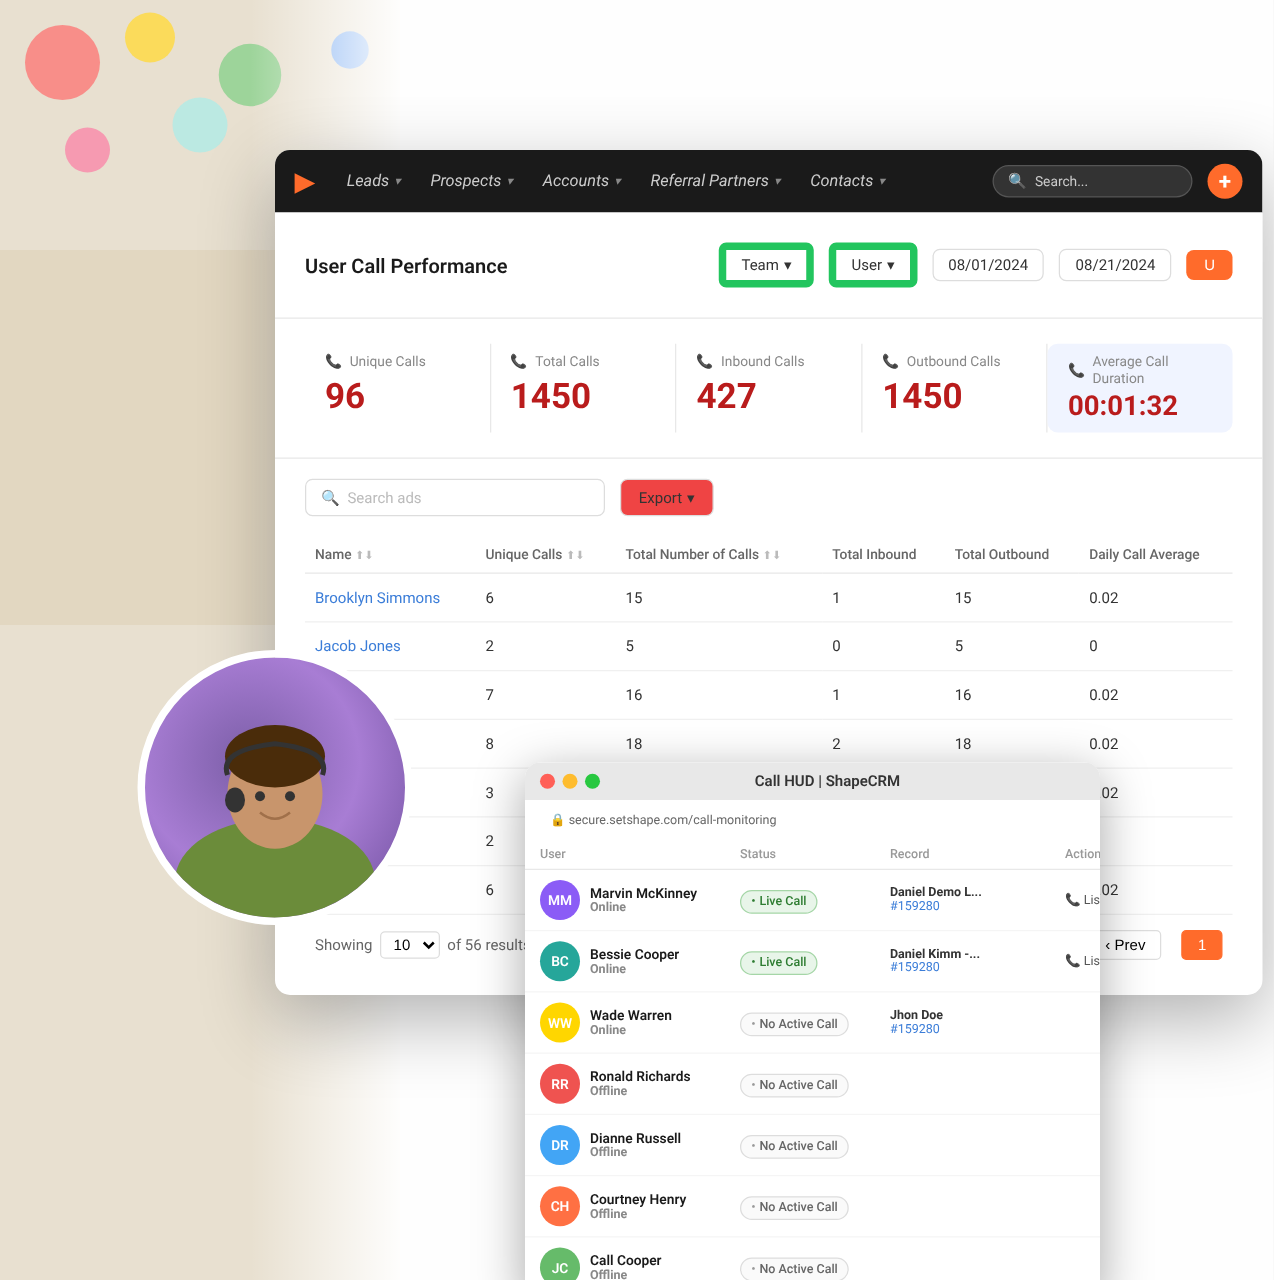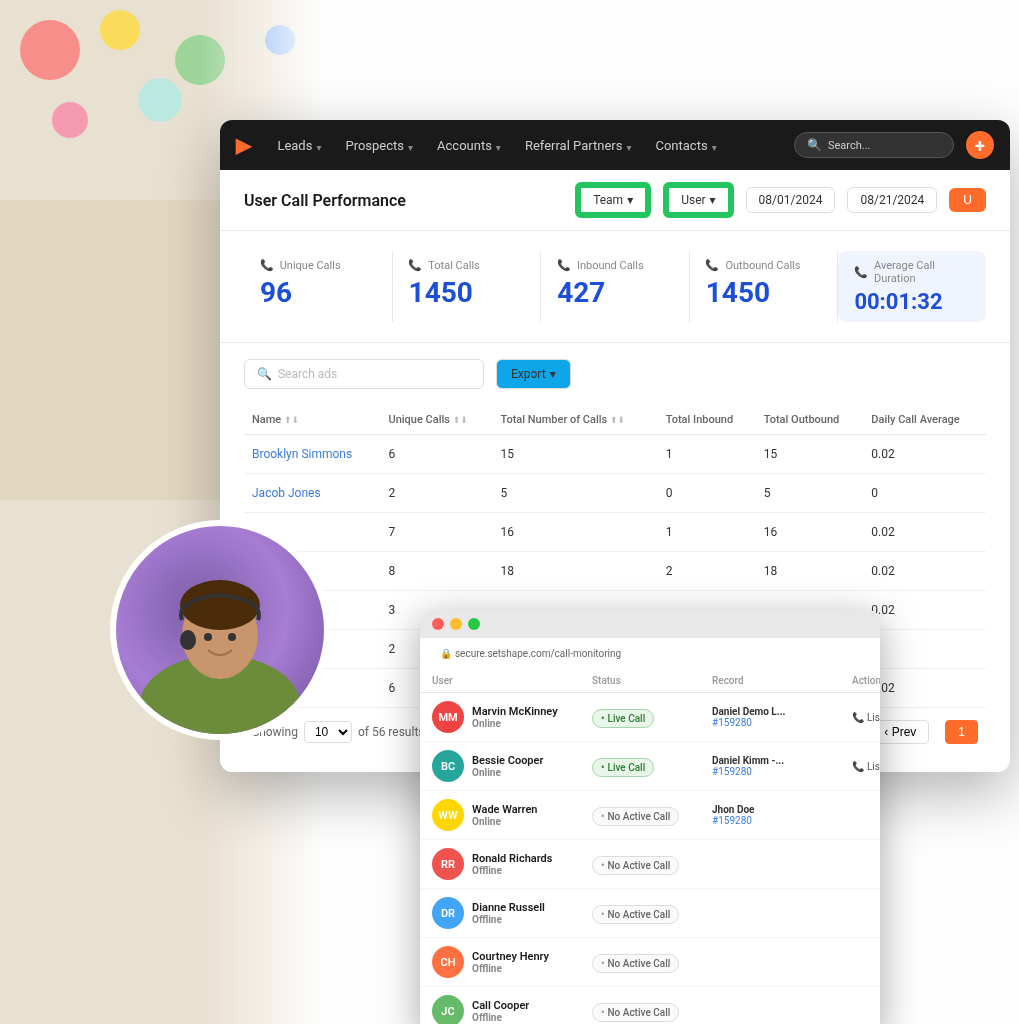--- a/index.html
+++ b/index.html
@@ -69,23 +69,24 @@
       margin-right: 12px;
       font-weight: bold;
     }
 
     .nav-item {
       color: #ccc;
       font-size: 13px;
       padding: 6px 10px;
       cursor: pointer;
       display: flex;
-      align-items: flex-end;
+      align-items: center;
       gap: 4px;
       white-space: nowrap;
+      font-style: italic;
     }
 
     .nav-chevron { font-size: 10px; color: #888; }
 
     .nav-search {
       margin-left: auto;
       background: #333;
       border: 1px solid #555;
       border-radius: 20px;
       padding: 5px 12px;
@@ -108,21 +109,21 @@
       justify-content: center;
       font-size: 18px;
       font-weight: bold;
       margin-left: 8px;
       cursor: pointer;
     }
 
     
     .sub-header {
       background: white;
-      padding: 12px 24px;
+      padding: 24px 24px;
       display: flex;
       align-items: center;
       border-bottom: 1px solid #e8e8e8;
       gap: 12px;
     }
 
     .page-title {
       font-size: 16px;
       font-weight: 600;
       color: #1a1a1a;
@@ -186,21 +187,21 @@
       color: #888;
       display: flex;
       align-items: center;
       gap: 6px;
       margin-bottom: 4px;
     }
 
     .stat-value {
       font-size: 28px;
       font-weight: 700;
-      color: #1d4ed8;
+      color: #b91c1c;
     }
 
     
     .table-area {
       padding: 16px 24px;
     }
 
     .table-toolbar {
       display: flex;
       align-items: center;
@@ -215,21 +216,21 @@
       font-size: 12px;
       color: #999;
       display: flex;
       align-items: center;
       gap: 6px;
       flex: 1;
       max-width: 240px;
     }
 
     .export-btn {
-      background: #0ea5e9;
+      background: #ef4444;
       border: 1px solid #ddd;
       border-radius: 6px;
       padding: 7px 14px;
       font-size: 12px;
       color: #333;
       cursor: pointer;
       display: flex;
       align-items: center;
       gap: 4px;
       text-align: center;
@@ -700,38 +701,39 @@
     </div>
   </div>
 
 </div>
 
 <div class="call-hud">
   <div class="hud-titlebar">
     <div class="win-btn win-close"></div>
     <div class="win-btn win-min"></div>
     <div class="win-btn win-max"></div>
+    <div class="hud-title">Call HUD | ShapeCRM</div>
   </div>
 
   <div class="hud-url">
     <span style="color:#4CAF50">🔒</span>
     <span>secure.setshape.com/call-monitoring</span>
   </div>
 
   <div class="hud-table-header">
     <span class="hud-col-header">User</span>
     <span class="hud-col-header">Status</span>
     <span class="hud-col-header">Record</span>
     <span class="hud-col-header">Action</span>
   </div>
 
   <div id="hud-rows">
   <div class="hud-row">
     <div class="hud-user">
-      <div class="hud-avatar" style="background:#ef4444">MM</div>
+      <div class="hud-avatar" style="background:#8b5cf6">MM</div>
       <div>
         <div class="hud-name">Marvin McKinney</div>
         <div class="hud-status-text">Online</div>
       </div>
     </div>
     <div>
       <span class="status-badge badge-live">
         <span style="color:#2e7d32">•</span>
         Live Call
       </span>

